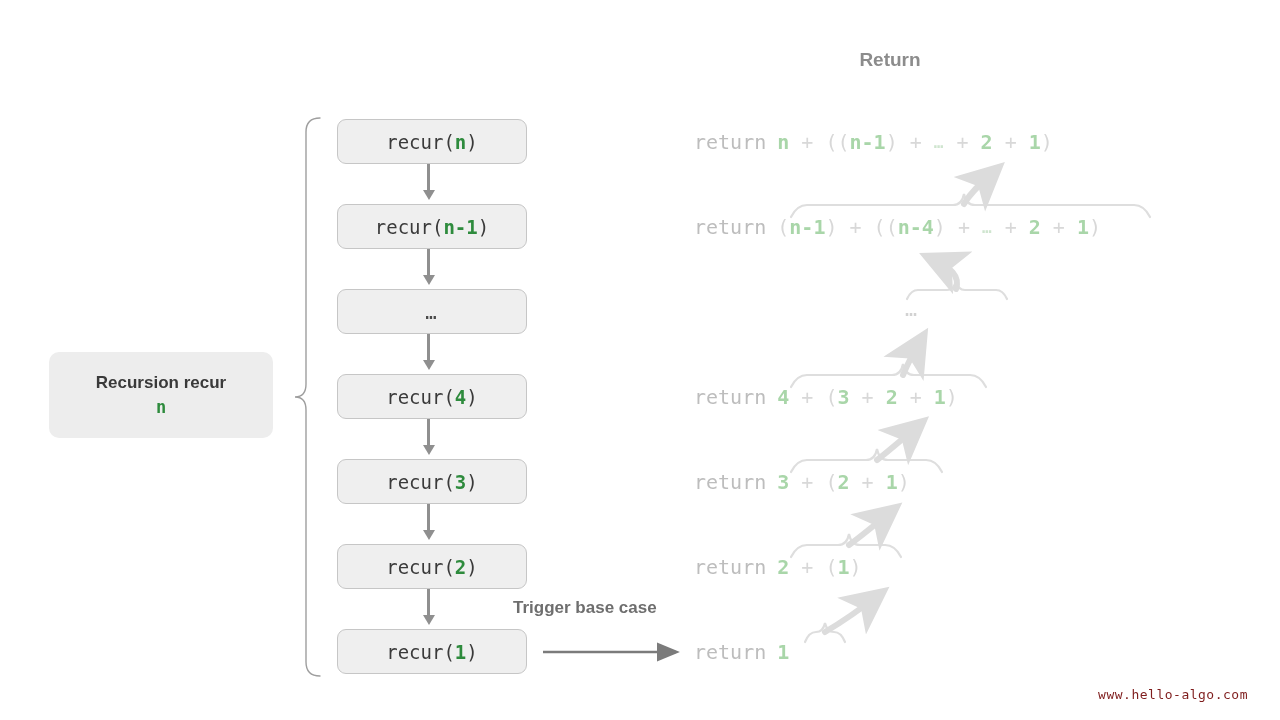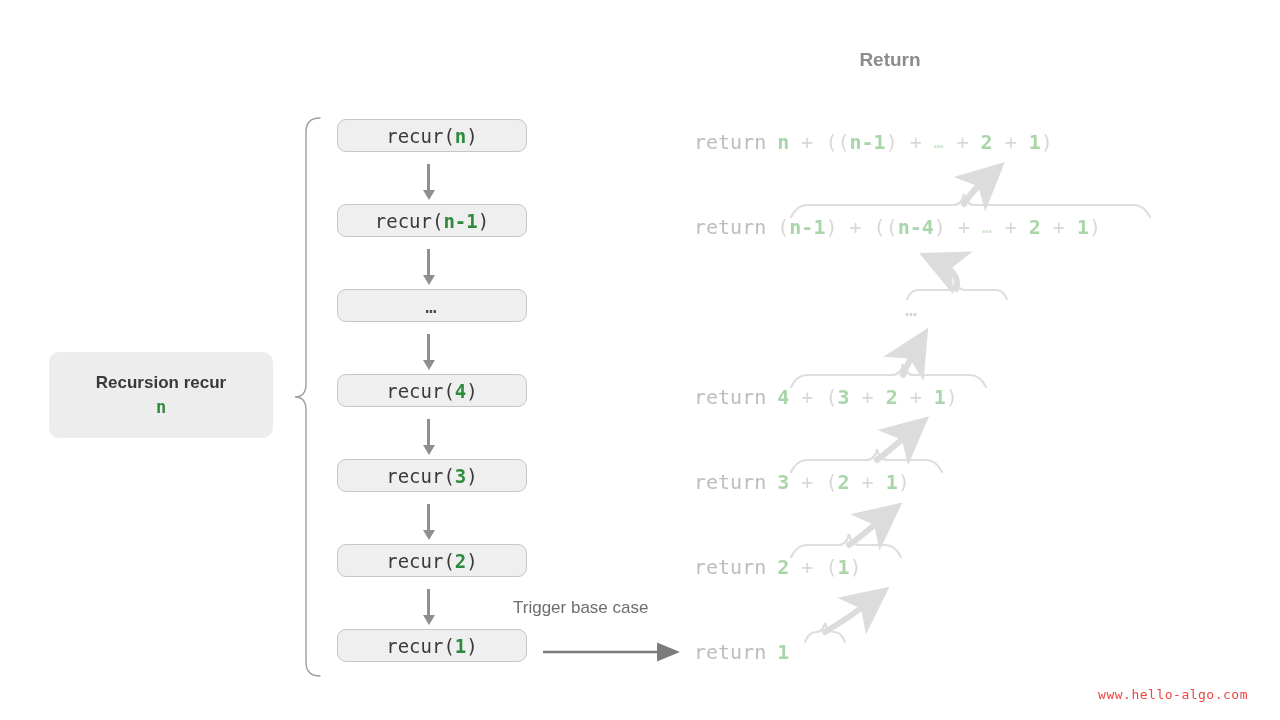--- a/index.html
+++ b/index.html
@@ -27,21 +27,21 @@
     white-space: nowrap;
   }
   #header-call  { left: 332px; top: 49px; width: 200px; }
   #header-return{ left: 790px; top: 49px; width: 200px; }
 
   
   .call-box {
     position: absolute;
     left: 337px;
     width: 190px;
-    height: 33px;
+    height: 45px;
     box-sizing: border-box;
     background: #efefef;
     border: 1.6px solid #c6c6c6;
     border-radius: 9px;
     display: flex;
     align-items: center;
     justify-content: center;
     font-family: "DejaVu Sans Mono", monospace;
     font-size: 19px;
     color: #3a3a3a;
@@ -134,33 +134,33 @@
     letter-spacing: 3px;
   }
 
   
   #trigger-label {
     position: absolute;
     left: 513px;
     top: 598px;
     font-family: "Liberation Sans", sans-serif;
     font-size: 17px;
-    font-weight: normal;
+    font-weight: bold;
     color: #6e6e6e;
     white-space: nowrap;
   }
 
   
   #watermark {
     position: absolute;
     right: 32px;
     bottom: 18px;
     font-family: "DejaVu Sans Mono", monospace;
     font-size: 13px;
-    color: #ef4444;
+    color: #7f1d1d;
     letter-spacing: 0.5px;
   }
 
   
   .overlay {
     position: absolute;
     left: 0; top: 0;
     width: 1280px; height: 720px;
     pointer-events: none;
   }

